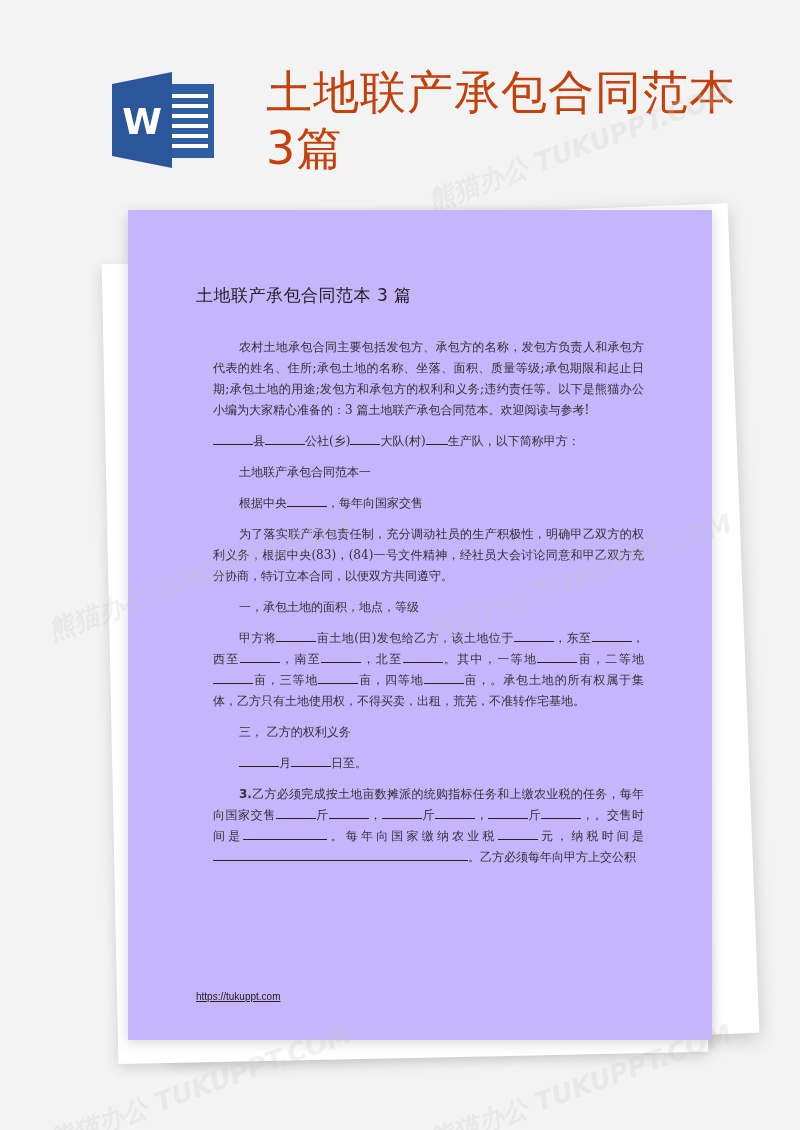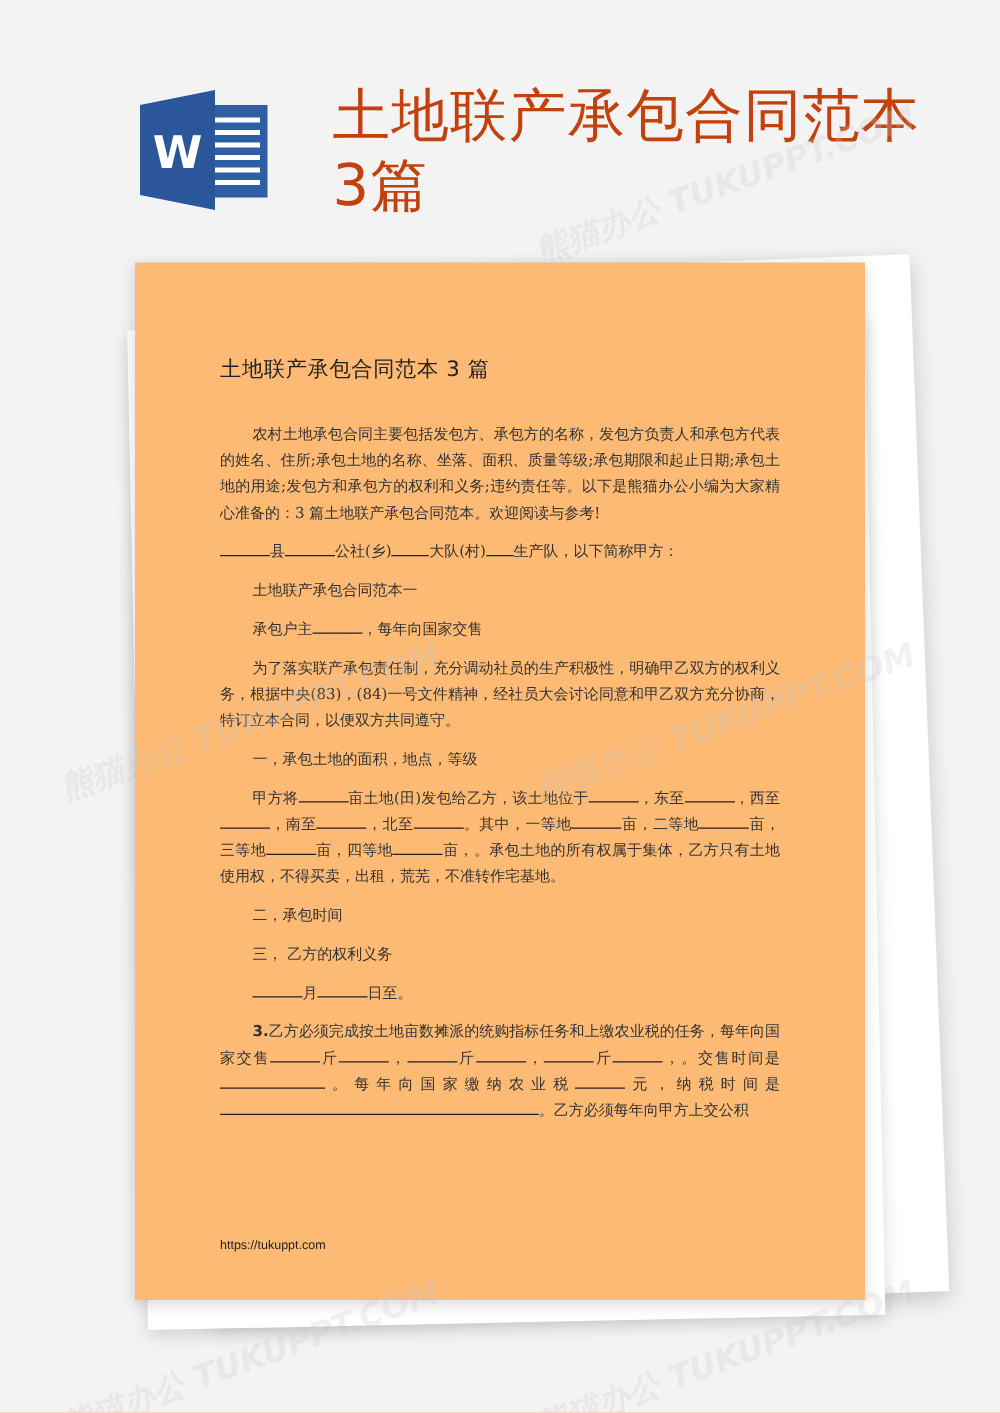--- a/index.html
+++ b/index.html
@@ -19,37 +19,37 @@
     position: absolute; left: 138px; top: 226px; width: 590px; height: 830px;
     background: #fff; transform: rotate(-2.2deg); transform-origin: top left;
     box-shadow: 0 6px 18px rgba(0,0,0,0.18);
   }
   .sheet-back1 {
     position: absolute; left: 110px; top: 258px; width: 590px; height: 800px;
     background: #fff; transform: rotate(-1.2deg);
     box-shadow: 0 4px 14px rgba(0,0,0,0.15);
   }
   .page {
-    position: absolute; left: 108px; top: 210px; width: 584px; height: 830px;
-    background: #fdba74; box-shadow: 0 3px 12px rgba(0,0,0,0.16);
+    position: absolute; left: 128px; top: 210px; width: 584px; height: 830px;
+    background: #c4b5fd; box-shadow: 0 3px 12px rgba(0,0,0,0.16);
   }
   .page-inner { position: absolute; left: 68px; top: 74px; width: 448px; color: #333; }
   .page-title {
     font-family: "DejaVu Sans", "Liberation Sans", sans-serif;
     font-size: 17px; color: #222; margin: 0 0 30px 0; letter-spacing: 0.5px;
   }
-  .para { font-size: 12px; line-height: 21px; margin: 0 0 10px 0; text-align: justify; }
+  .para { font-size: 12px; line-height: 21px; margin: 0 0 10px 17px; text-align: justify; }
   .indent { text-indent: 26px; }
   .blank { display: inline-block; border-bottom: 1.5px solid #222; height: 12px; vertical-align: baseline; }
   .w40 { width: 40px; } .w30 { width: 30px; } .w22 { width: 22px; }
   .w84 { width: 84px; } .w255 { width: 255px; }
   .num { font-family: "DejaVu Sans", "Liberation Sans", sans-serif; font-weight: bold; }
   .footer-url {
     font-family: "Liberation Sans", sans-serif; font-size: 10px; color: #222;
-    position: absolute; left: 68px; top: 781px;
+    position: absolute; left: 68px; top: 781px; text-decoration: underline;
   }
   .watermark {
     position: absolute; font-family: "DejaVu Sans", sans-serif; font-size: 26px;
     font-style: italic; font-weight: bold; color: rgba(200,200,200,0.25);
     transform: rotate(-20deg); white-space: nowrap; pointer-events: none;
   }
 </style>
 </head>
 <body>
 
@@ -82,32 +82,31 @@
 
     <p class="para indent">农村土地承包合同主要包括发包方、承包方的名称，发包方负责人和承包方代表的姓名、住所;承包土地的名称、坐落、面积、质量等级;承包期限和起止日期;承包土地的用途;发包方和承包方的权利和义务;违约责任等。以下是熊猫办公小编为大家精心准备的：3 篇土地联产承包合同范本。欢迎阅读与参考!</p>
 
     <p class="para">
       <span class="blank w40"></span><span>县</span><span class="blank w40"></span><span>公社(乡)</span><span class="blank w30"></span><span>大队(村)</span><span class="blank w22"></span><span>生产队，以下简称甲方：</span>
     </p>
 
     <p class="para indent">土地联产承包合同范本一</p>
 
     <p class="para indent">
-      <span>承包户主</span><span class="blank w40"></span><span>，每年向国家交售</span>
+      <span>根据中央</span><span class="blank w40"></span><span>，每年向国家交售</span>
     </p>
 
     <p class="para indent">为了落实联产承包责任制，充分调动社员的生产积极性，明确甲乙双方的权利义务，根据中央(83)，(84)一号文件精神，经社员大会讨论同意和甲乙双方充分协商，特订立本合同，以便双方共同遵守。</p>
 
     <p class="para indent">一，承包土地的面积，地点，等级</p>
 
     <p class="para indent">
       <span>甲方将</span><span class="blank w40"></span><span>亩土地(田)发包给乙方，该土地位于</span><span class="blank w40"></span><span>，东至</span><span class="blank w40"></span><span>，</span><span>西至</span><span class="blank w40"></span><span>，南至</span><span class="blank w40"></span><span>，北至</span><span class="blank w40"></span><span>。其中，一等地</span><span class="blank w40"></span><span>亩，二等地</span><span class="blank w40"></span><span>亩，三等地</span><span class="blank w40"></span><span>亩，四等地</span><span class="blank w40"></span><span>亩，。承包土地的所有权属于集体，乙方只有土地使用权，不得买卖，出租，荒芜，不准转作宅基地。</span>
     </p>
 
-    <p class="para indent">二，承包时间</p>
 
 
     <p class="para indent">三， 乙方的权利义务</p>
 
     <p class="para indent">
       <span class="blank w40"></span><span>月</span><span class="blank w40"></span><span>日至。</span>
     </p>
 
 
 

